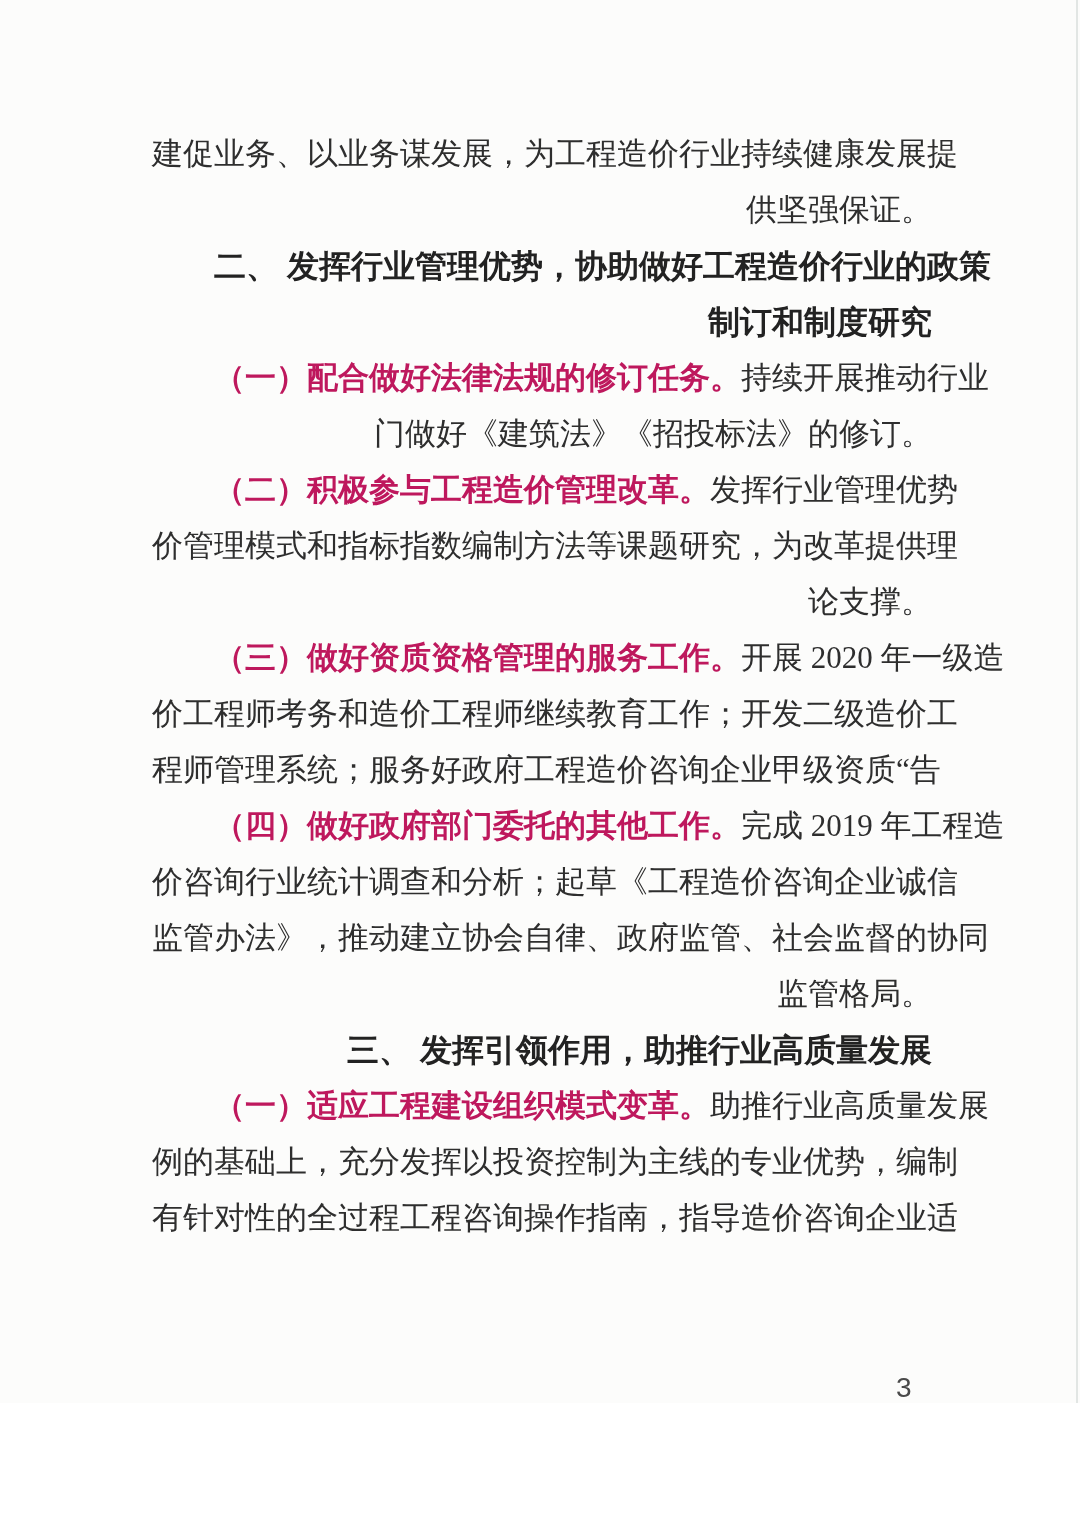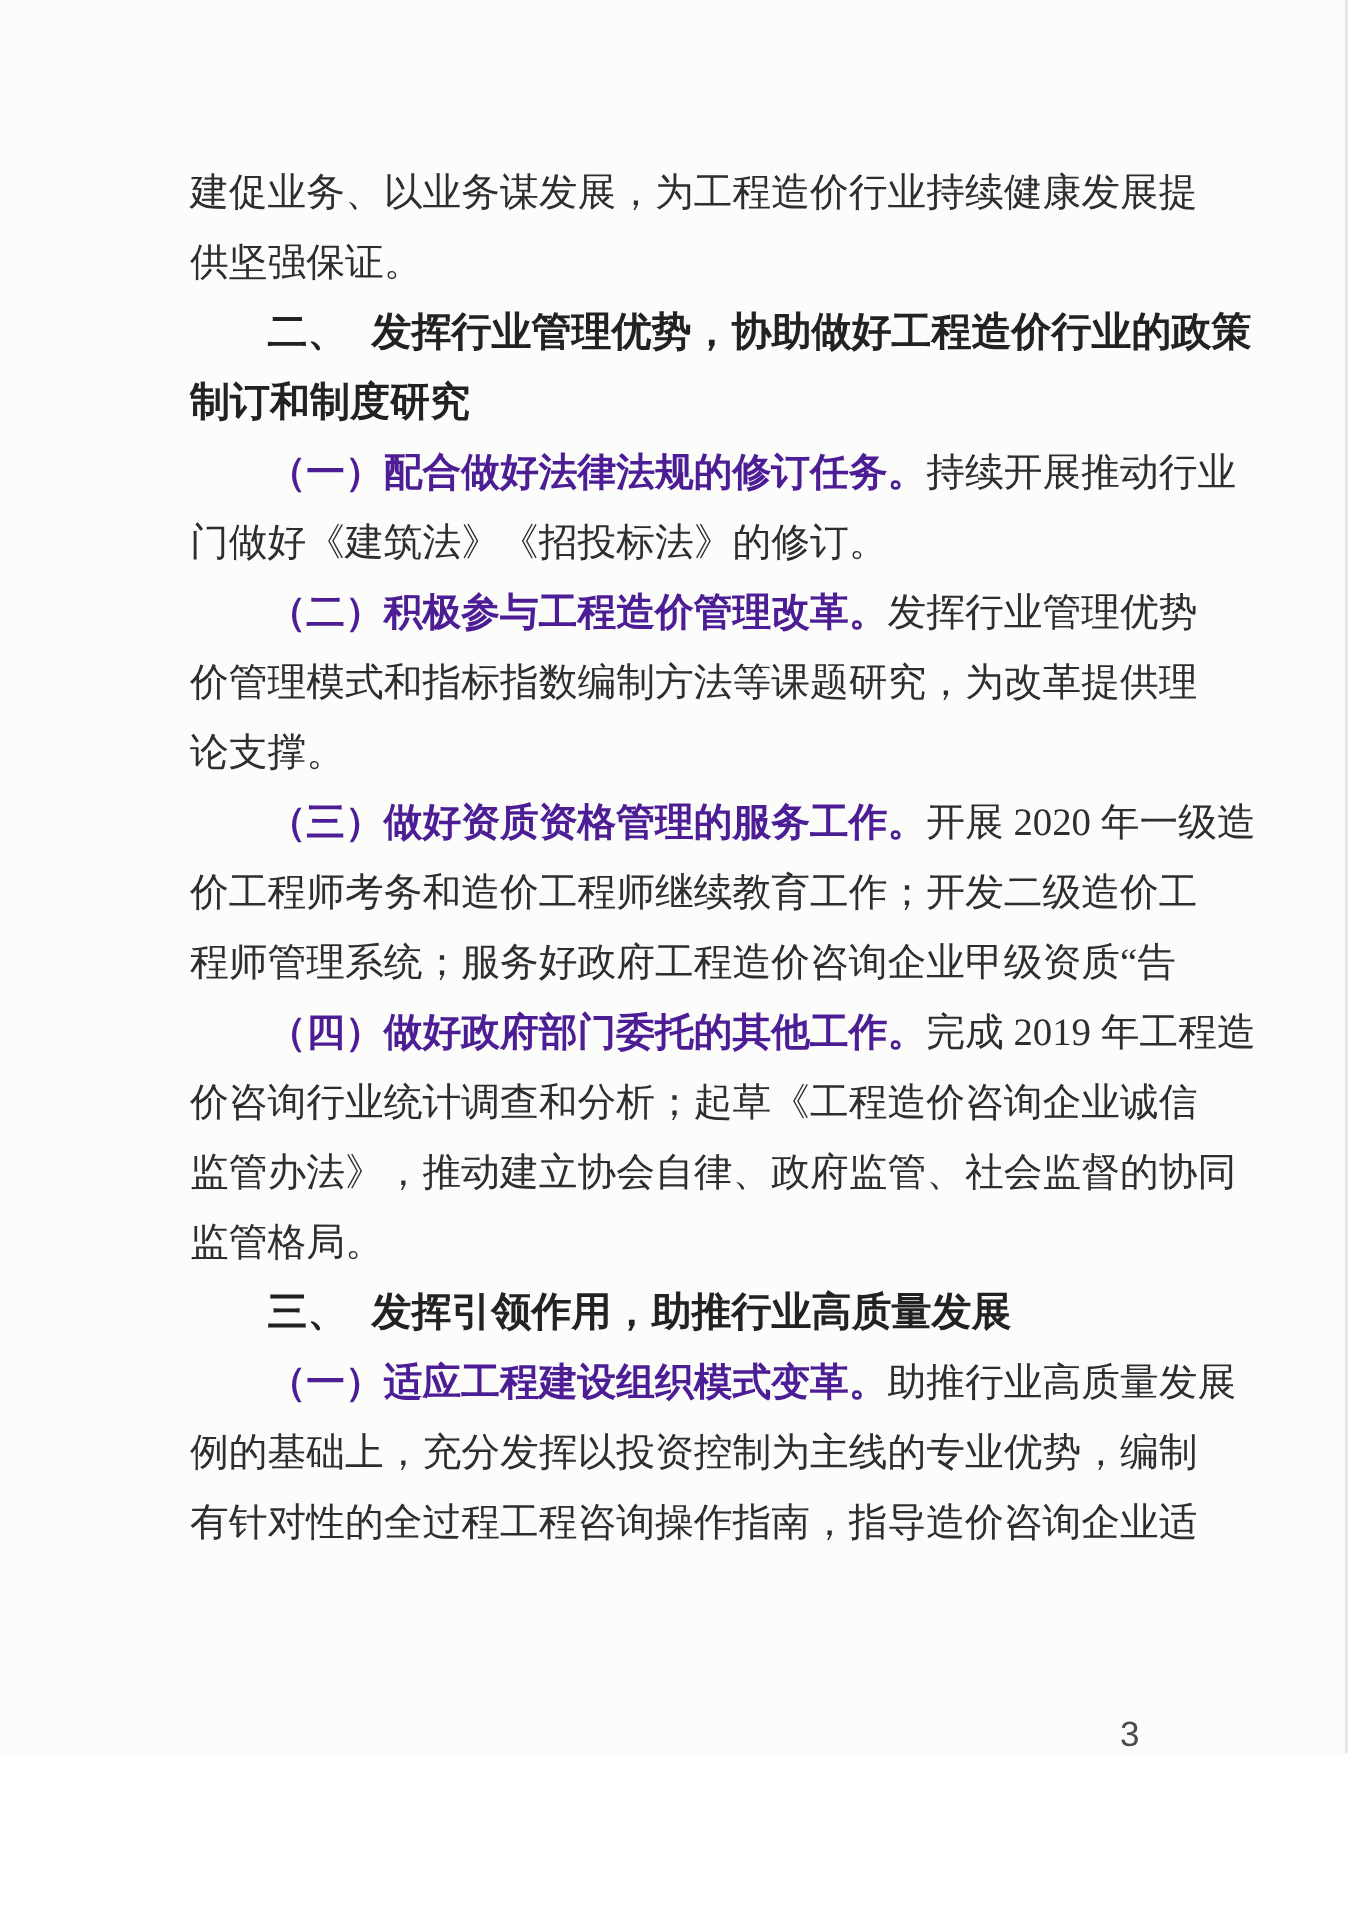--- a/index.html
+++ b/index.html
@@ -7,44 +7,45 @@
     padding: 0;
     background: #ffffff;
   }
   .page {
     position: relative;
     width: 1080px;
     height: 1403px;
     background: #fcfcfb;
     overflow: hidden;
     font-family: "Liberation Serif", "DejaVu Serif", serif;
+    text-align: right;
   }
   .content {
     position: absolute;
     left: 152px;
     top: 126px;
     width: 780px;
   }
   .line {
     height: 56px;
     line-height: 56px;
     white-space: nowrap;
     font-size: 31px;
     color: #2e2e2e;
     letter-spacing: 0px;
   }
   .line.indent {
     padding-left: 62px;
   }
   .line .lead {
     font-weight: 700;
-    color: #4c1d95;
+    color: #be185d;
   }
   .line.heading .lead {
-    font-family: Liberation Mono, monospace;
+    font-family: Liberation Sans, sans-serif;
     font-weight: 700;
     font-size: 32px;
     color: #222222;
   }
   .pageno {
     position: absolute;
     left: 896px;
     top: 1368px;
     font-size: 28px;
     line-height: 40px;

